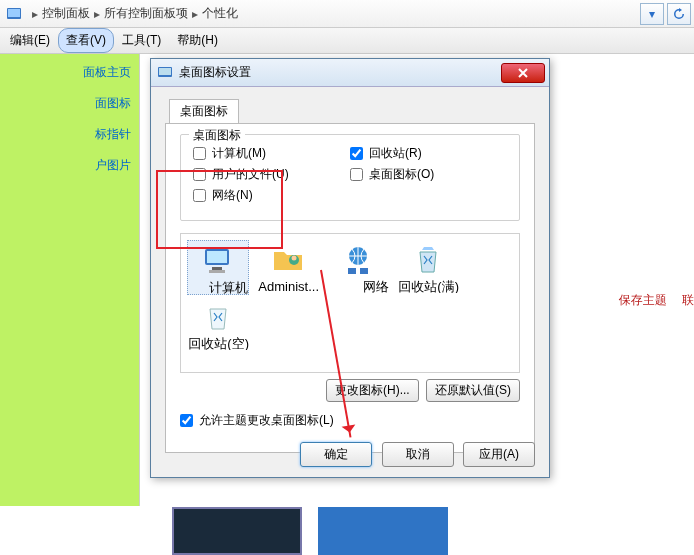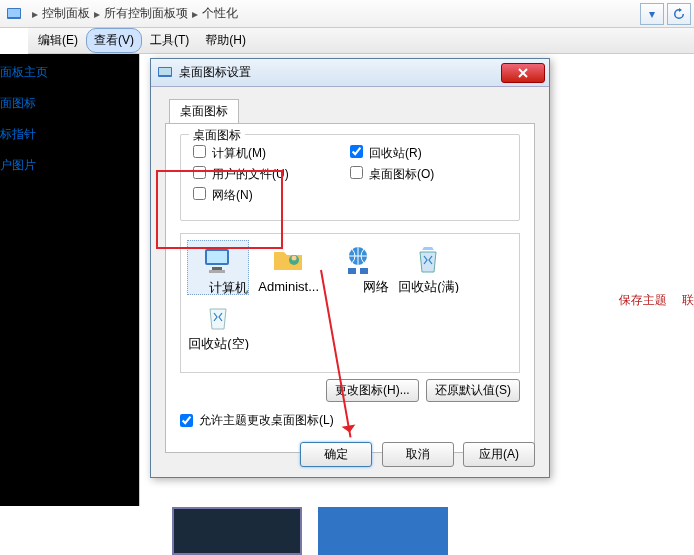--- a/index.html
+++ b/index.html
@@ -5,25 +5,25 @@
 * { box-sizing: border-box; margin: 0; padding: 0; font-family: "Microsoft YaHei", "SimSun", sans-serif; font-size: 12px; }
 body { background: #fff; width: 694px; height: 555px; overflow: hidden; position: relative; }
 
 .addressbar { height: 28px; border-bottom: 1px solid #ccc; display: flex; align-items: center; background: linear-gradient(#fdfdfd,#f0f0f0); }
 .addr-icon { width: 16px; height: 16px; margin: 0 6px; }
 .addr-sep { color: #555; margin: 0 4px; }
 .addr-text { color: #333; }
 .addr-spacer { flex: 1; }
 .addr-btn { width: 24px; height: 22px; border: 1px solid #9bb8d3; background: linear-gradient(#fefefe,#e6eef7); margin-right: 3px; display: flex; align-items: center; justify-content: center; color: #2a6fc9; }
 
-.menubar { height: 26px; display: flex; align-items: center; background: linear-gradient(#f7f7f7,#e8e8e8); border-bottom: 1px solid #ccc; padding-left: 2px; margin-left: 28px; }
+.menubar { height: 26px; display: flex; align-items: center; background: linear-gradient(#f7f7f7,#e8e8e8); border-bottom: 1px solid #ccc; padding-left: 2px; }
 .menu-item { padding: 4px 8px; color: #000; }
 .menu-item.sel { background: #cfe3ff; border: 1px solid #7da2ce; border-radius: 10px; padding: 3px 7px; }
 
-.sidebar { position: absolute; left: 0; top: 54px; width: 140px; height: 452px; border-right: 1px solid #ccc; background: #000000; }
+.sidebar { position: absolute; left: 0; top: 54px; width: 140px; height: 452px; border-right: 1px solid #ccc; background: #bef264; text-align: right; }
 .sidebar-link { color: #0066cc; padding: 10px 8px 4px 0; display: block; cursor: pointer; }
 
 .main { position: absolute; left: 140px; top: 54px; right: 0; bottom: 0; background: #fff; }
 .right-links { position: absolute; right: 0; top: 238px; color: #b91c1c; }
 .right-links span { margin-left: 12px; cursor: pointer; }
 
 .thumbs { position: absolute; left: 32px; bottom: 0; display: flex; gap: 16px; }
 .thumb { width: 130px; height: 48px; border: 2px solid #77a; background: #1a2a3a; }
 .thumb.blue { background: #2f74c5; border-color: #2f74c5; }
 
@@ -37,21 +37,21 @@
 .dlg-body { padding: 12px 14px; }
 .tabctrl { border: 1px solid #bbb; background: #fff; height: 330px; position: relative; }
 .tabs-strip { position: relative; top: -1px; }
 .tab { display: inline-block; background: #fff; border: 1px solid #bbb; border-bottom: none; padding: 3px 10px; margin-left: 4px; position: relative; top: 1px; }
 
 .dlg-content { padding: 10px 14px; }
 .group { border: 1px solid #d0d0d0; border-radius: 2px; padding: 10px 12px 12px; position: relative; margin-bottom: 12px; }
 .group-title { position: absolute; top: -8px; left: 8px; background: #fff; padding: 0 4px; }
 .chk-row { display: flex; }
 .chk-col { flex: 1; }
-.chk-col label { display: flex; align-items: flex-start; margin-bottom: 4px; }
+.chk-col label { display: flex; align-items: center; margin-bottom: 4px; }
 .chk-col input { margin-right: 6px; }
 
 .highlight { position: absolute; border: 2px solid #e2222a; left: 156px; top: 170px; width: 127px; height: 79px; z-index: 20; pointer-events: none; }
 
 .icon-list { border: 1px solid #d0d0d0; height: 140px; padding: 6px; display: flex; flex-wrap: wrap; align-content: flex-start; gap: 2px 8px; }
 .icon-item { width: 62px; text-align: center; }
 .icon-item.sel { border: 1px dotted #7da2ce; background: #e6f0fb; }
 .icon-img { width: 36px; height: 36px; margin: 2px auto; display: block; }
 .icon-cap { font-size: 13px; line-height: 13px; white-space: nowrap; overflow: hidden; text-align: right; }
 

